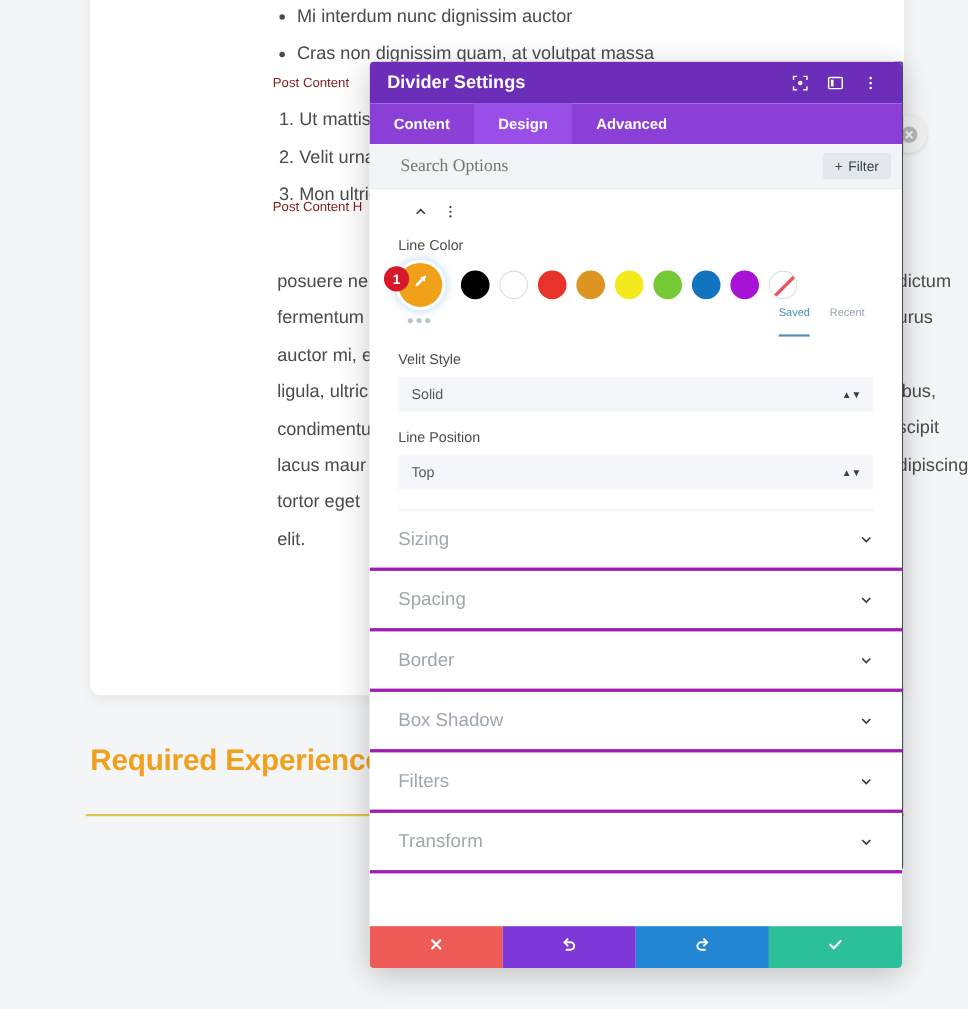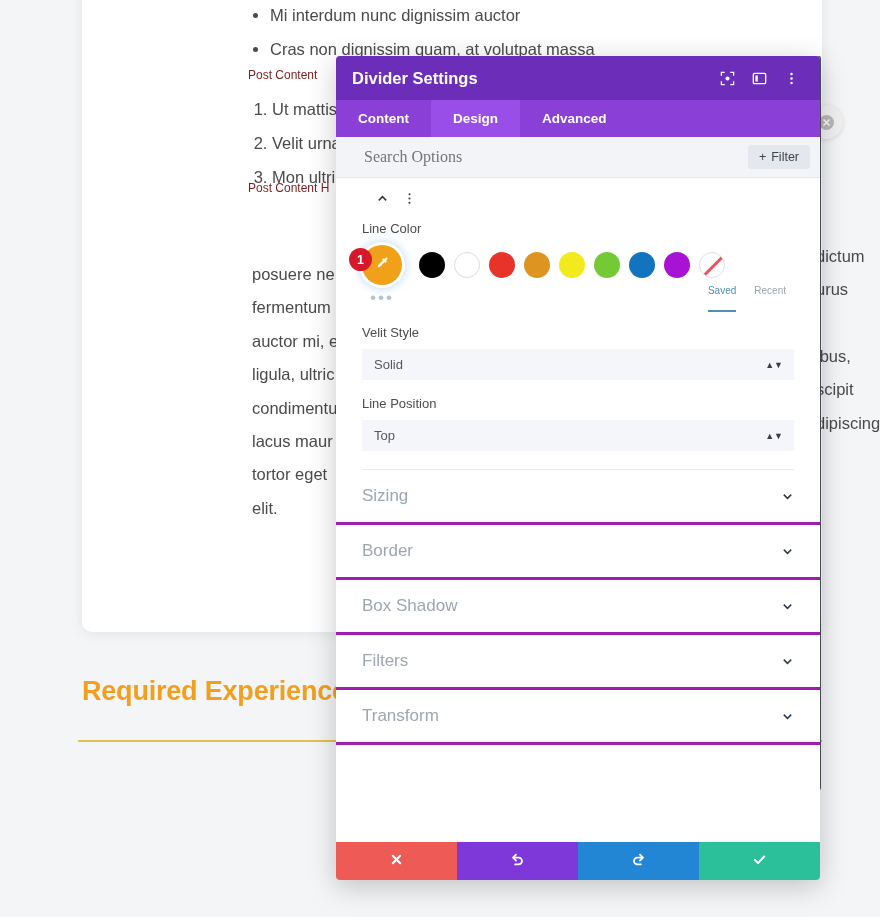--- a/index.html
+++ b/index.html
@@ -24,21 +24,21 @@
   }
   .num-list { position: absolute; left: 252px; top: 92px; }
   .num-list li {
     list-style: decimal; margin-left: 20px; color: #4a4a4a;
     font-size: 16.5px; line-height: 34px; white-space: nowrap;
   }
   .hdr-small {
     position: absolute; left: 248px; color: #7f1d1d; font-size: 12px;
     white-space: nowrap;
   }
-  .para-left { position: absolute; left: 252px; top: 258px; }
+  .para-left { position: absolute; left: 252px; top: 240px; }
   .para-left div { font-size: 16.5px; line-height: 33.4px; color: #4a4a4a; white-space: nowrap; }
   .para-right { position: absolute; left: 816px; }
   .para-right div { font-size: 16.5px; line-height: 33.4px; color: #4a4a4a; white-space: nowrap; }
 
   .req-heading {
     position: absolute; left: 82px; top: 676px;
     font-size: 27px; font-weight: bold; color: #f0a01e;
     letter-spacing: -0.2px; white-space: nowrap;
   }
   .gold-rule {
@@ -55,21 +55,21 @@
   .circle-btn svg { opacity: .55; }
 
   
   .modal {
     position: absolute; left: 336px; top: 56px; width: 484px; height: 824px;
     background: #fff; border-radius: 4px;
     box-shadow: 0 6px 28px rgba(0,0,0,.22);
     display: flex; flex-direction: column; overflow: hidden;
   }
   .modal-header {
-    height: 44px; background: #6c2eb9; display: flex; align-items: center;
+    height: 38px; background: #6c2eb9; display: flex; align-items: center;
     padding: 0 16px; flex: none;
   }
   .modal-title { color: #fff; font-size: 16.5px; font-weight: bold; flex: 1; }
   .hdr-icon {
     width: 26px; height: 26px; display: flex; align-items: center;
     justify-content: center; color: #fff; margin-left: 6px; cursor: pointer;
   }
   .tabs { height: 37px; background: #8a3fd6; display: flex; flex: none; }
   .tab {
     padding: 0 22px; display: flex; align-items: center; color: #fff;
@@ -327,20 +327,28 @@
 
       <div class="section-row">
         <div class="section-row-title">Sizing</div>
         <span class="chev">
           <svg width="13" height="13" viewBox="0 0 14 14" aria-hidden="true">
               <path d="M3 5 L7 9 L11 5" fill="none" stroke="currentColor" stroke-width="1.6"></path>
             </svg>
         </span>
       </div>
       <div class="section-row">
+        <div class="section-row-title">Spacing</div>
+        <span class="chev">
+          <svg width="13" height="13" viewBox="0 0 14 14" aria-hidden="true">
+              <path d="M3 5 L7 9 L11 5" fill="none" stroke="currentColor" stroke-width="1.6"></path>
+            </svg>
+        </span>
+      </div>
+      <div class="section-row">
         <div class="section-row-title">Border</div>
         <span class="chev">
           <svg width="13" height="13" viewBox="0 0 14 14" aria-hidden="true">
               <path d="M3 5 L7 9 L11 5" fill="none" stroke="currentColor" stroke-width="1.6"></path>
             </svg>
         </span>
       </div>
       <div class="section-row">
         <div class="section-row-title">Box Shadow</div>
         <span class="chev">

